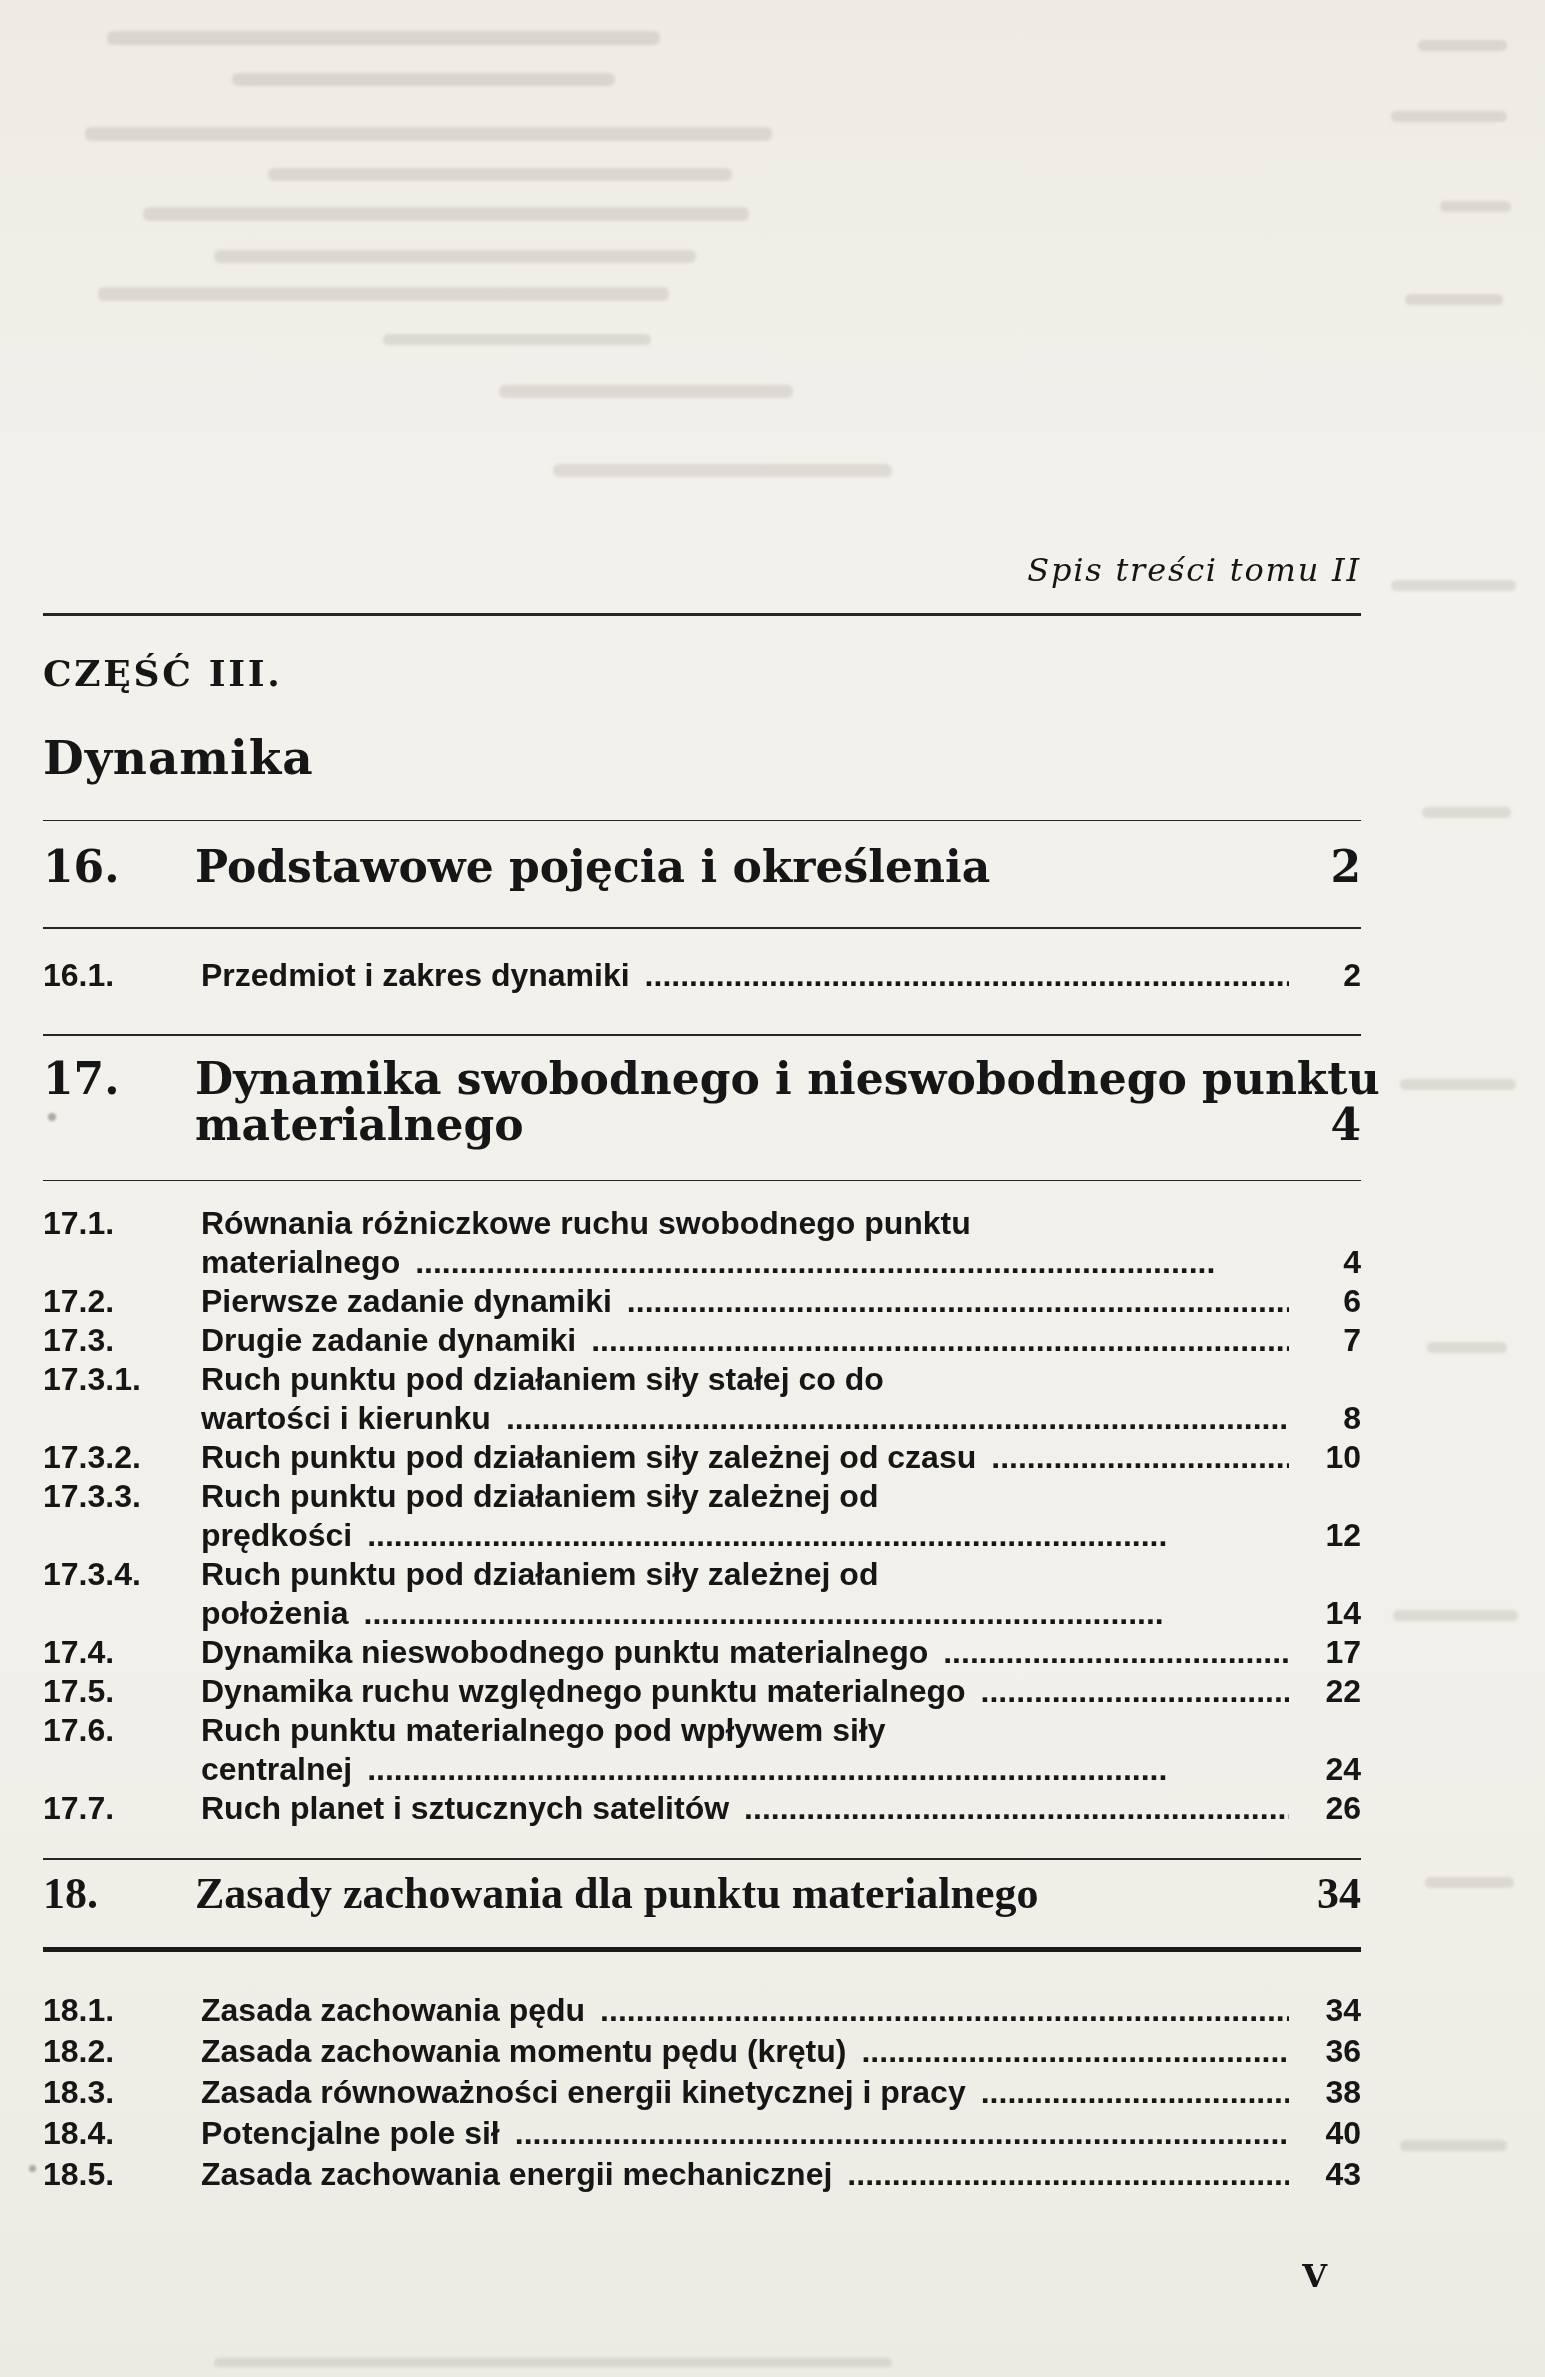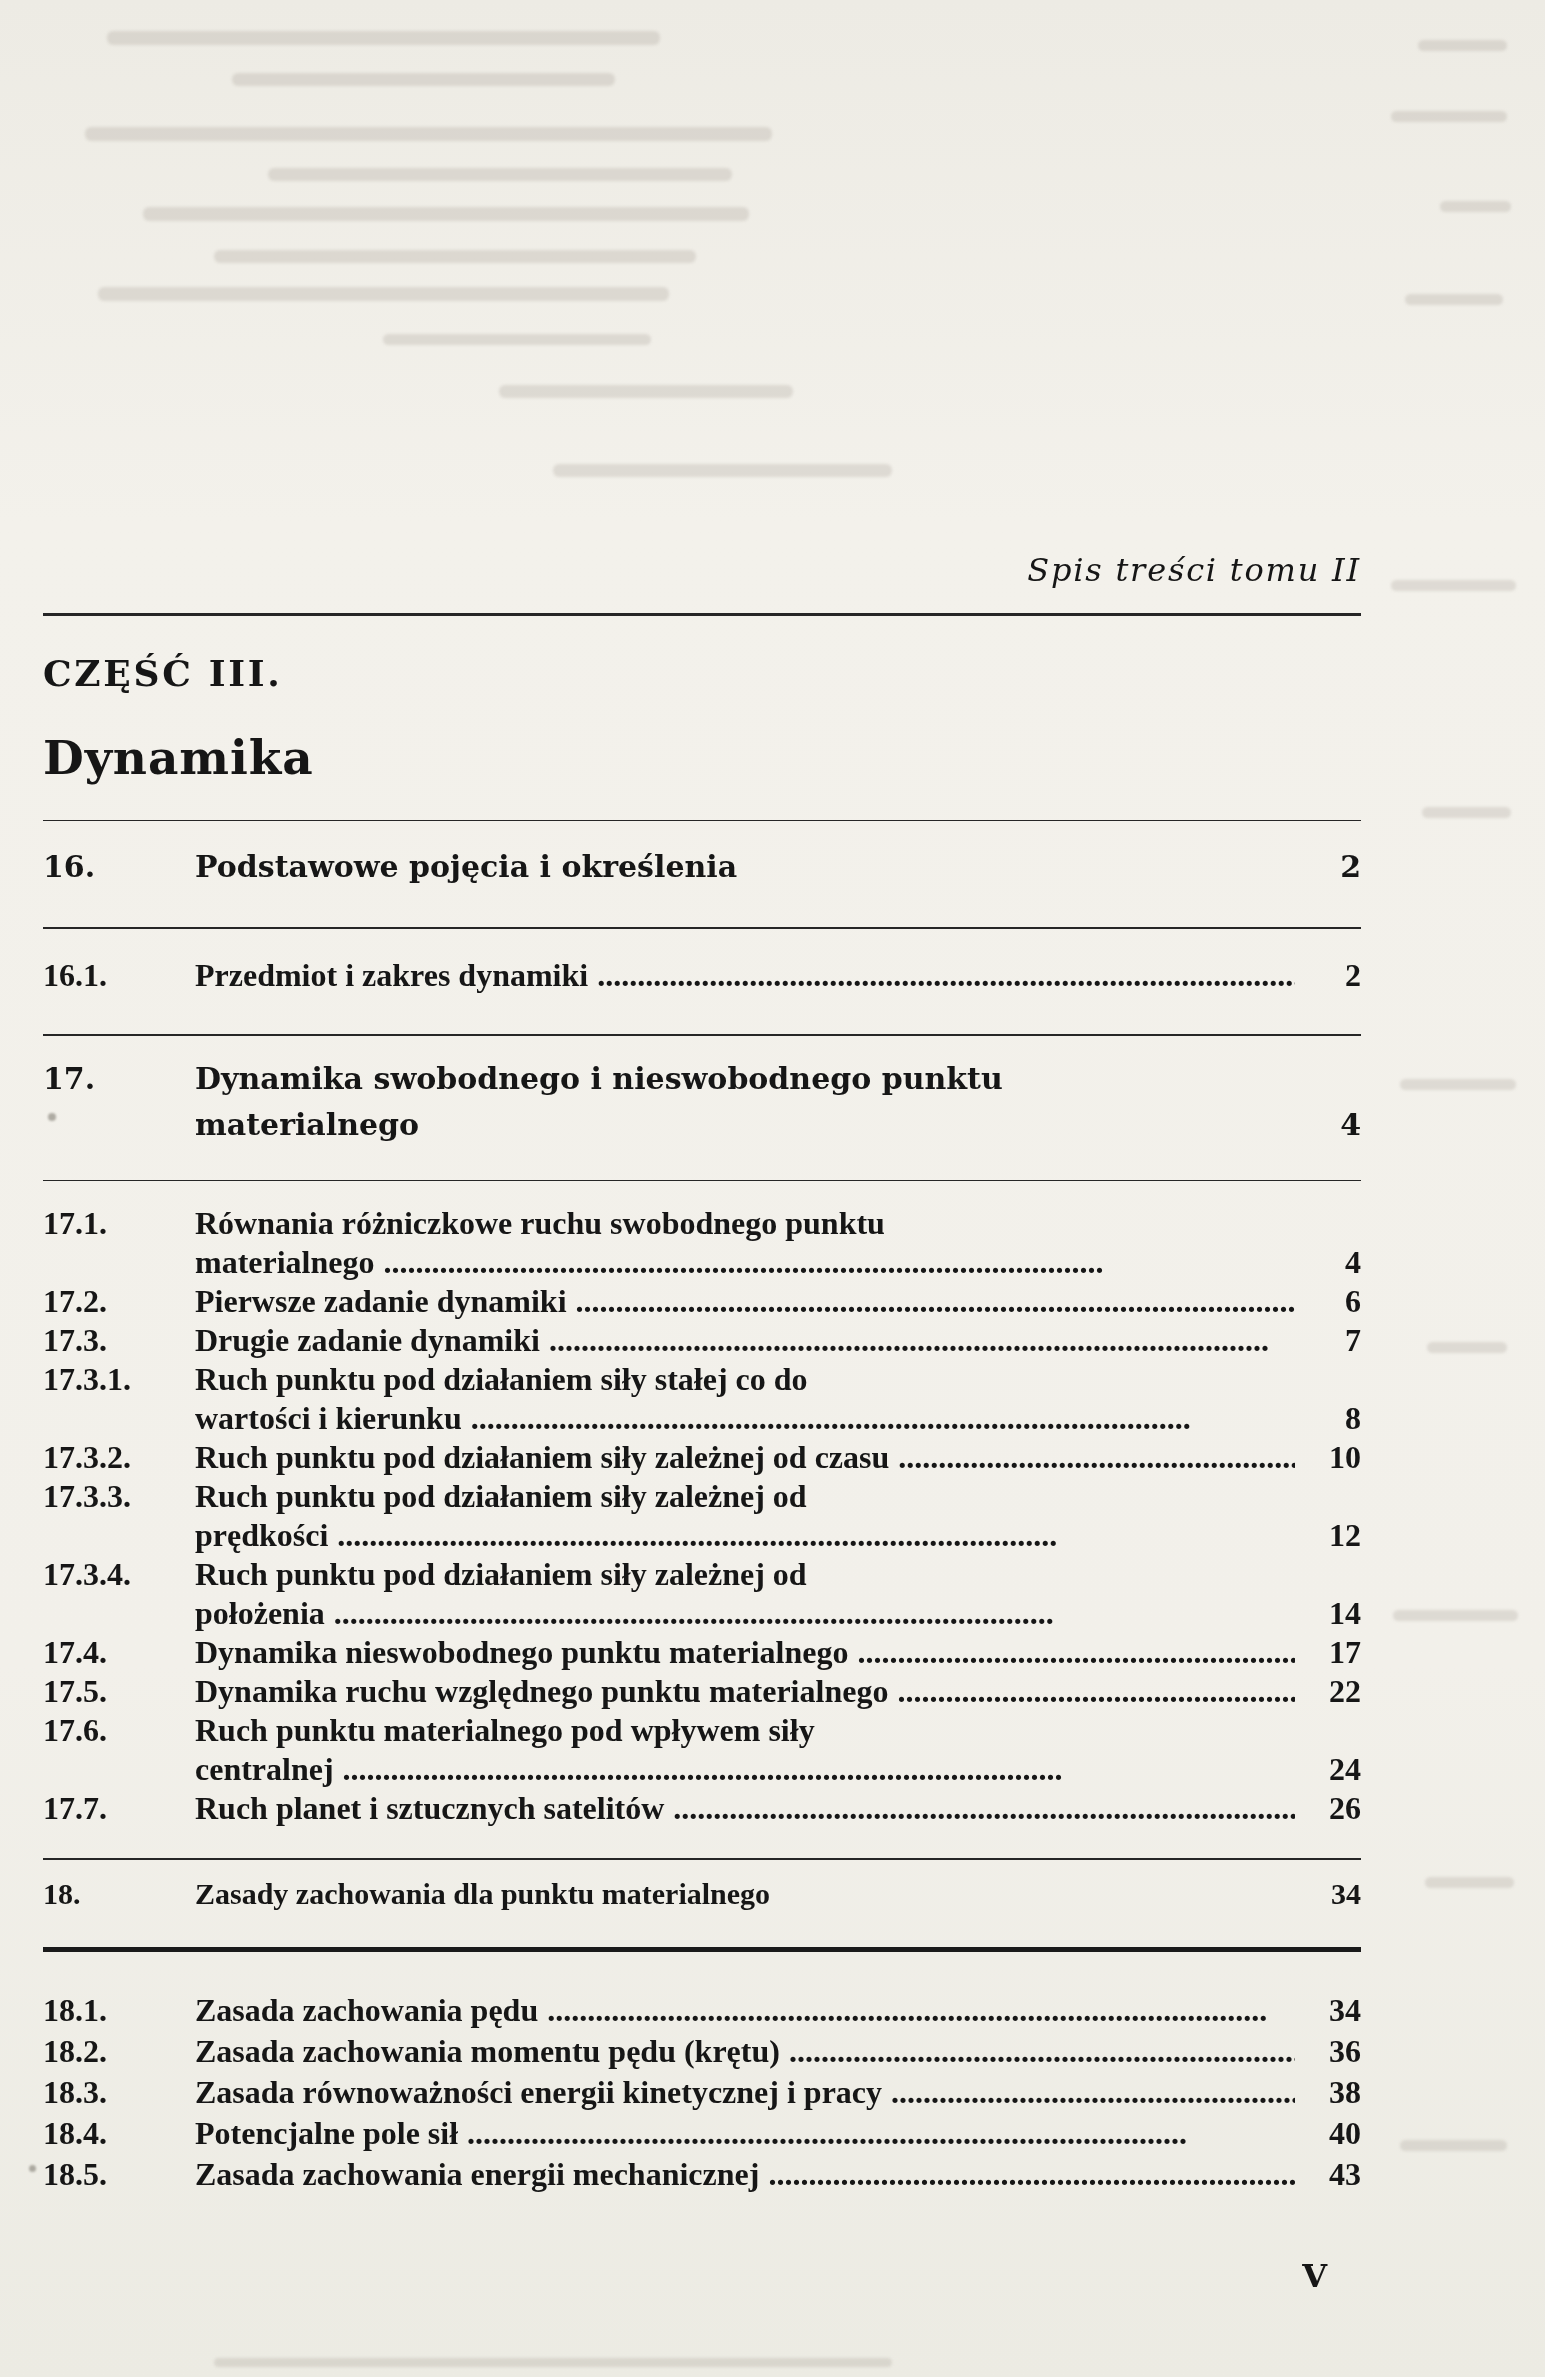--- a/index.html
+++ b/index.html
@@ -43,41 +43,42 @@
 
   .r-top   { margin-top:23px; }
   .part-label { margin-top:36px; font-weight:700; font-size:36px; line-height:43px; letter-spacing:2.7px; }
   .part-title { margin-top:41px; font-weight:700; font-size:47px; line-height:43px; letter-spacing:0.9px; }
   .r-after-part { margin-top:41px; }
 
   .sec-line {
     display:flex; align-items:center;
     font-family:"DejaVu Serif", serif;
     font-weight:700;
-    font-size:30px;
+    font-size:44px;
     line-height:46px;
   }
   .sec16 { margin-top:23px; }
   .r-after-16 { margin-top:37px; }
   .e161 { margin-top:27px; }
   .r-after-161 { margin-top:39px; }
   .sec17 { margin-top:19.6px; }
   .r-after-17 { margin-top:32px; }
   .block17 { margin-top:23px; }
   .r-after-17x { margin-top:30px; }
   .sec18 { margin-top:11px;font-family:Liberation Serif, serif; }
   .r-after-18 { margin-top:30px; }
   .block18 { margin-top:38px; }
 
   .line {
     display:flex; align-items:baseline;
-    font-family:Liberation Serif, serif;
+    font-family:Liberation Sans, sans-serif;
     font-weight:700;
     font-size:32px;
     line-height:39px;
+    gap:6px;
   }
   .block18 .line { line-height:41px; }
 
   .num  { flex:0 0 152px; white-space:nowrap; }
   .txt  { white-space:pre; }
   .lead { flex:1 1 0; min-width:0; overflow:hidden; white-space:nowrap; margin:0 9px; }
   .pg   { flex:0 0 57px; text-align:right; white-space:nowrap; }
   .fill { flex:1 1 0; }
 
   .folio {

